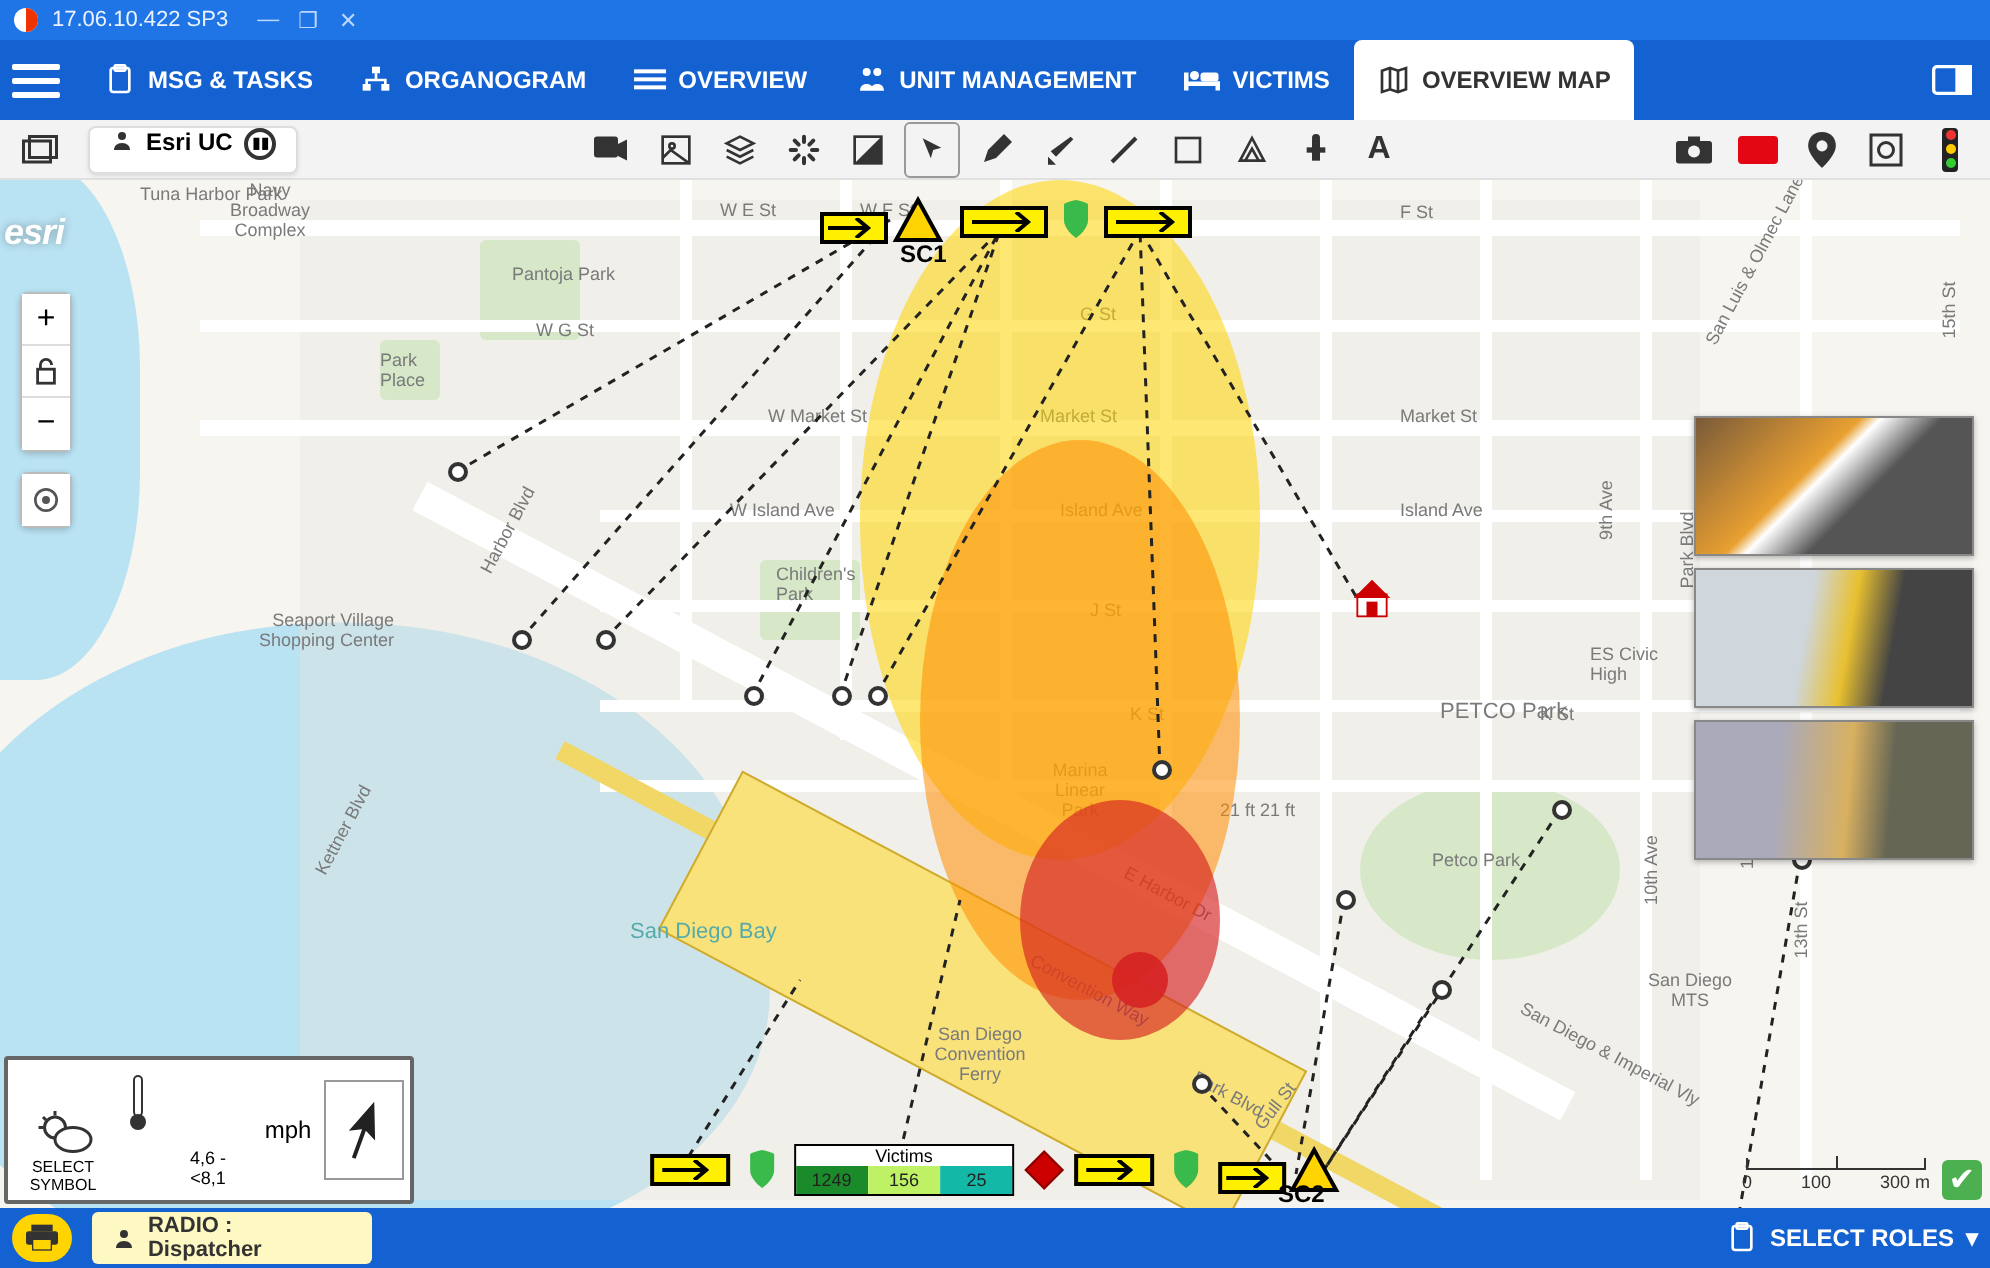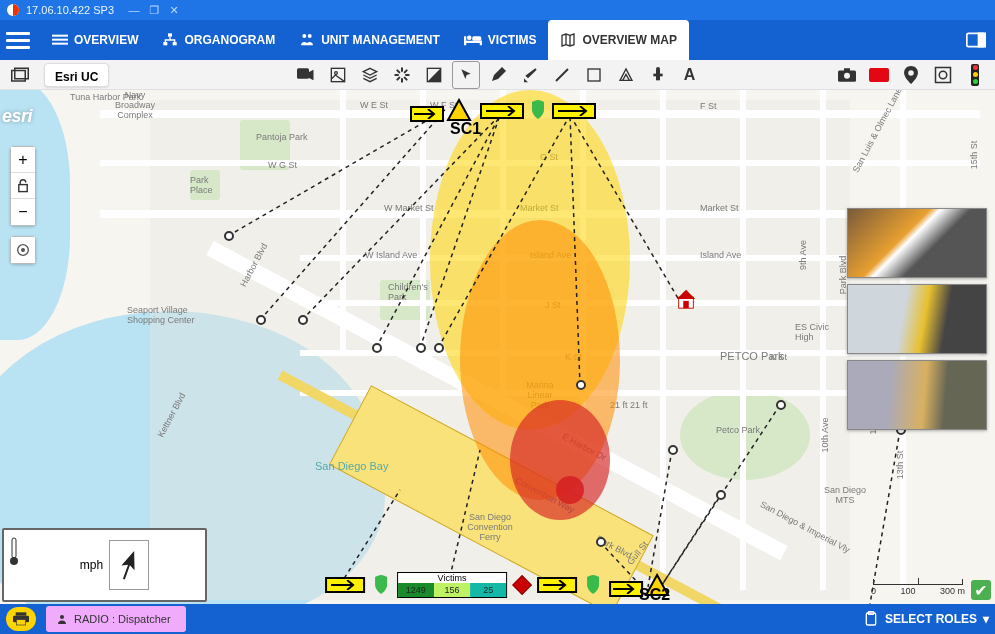--- a/index.html
+++ b/index.html
@@ -14,40 +14,40 @@
   .hamburger { width: 24px; height: 24px; display: flex; flex-direction: column; justify-content: center; gap: 4px; cursor: pointer; margin-right: 10px; }
   .hamburger span { display: block; height: 3px; background: #fff; border-radius: 1px; }
   .nav-tab { display: flex; align-items: center; gap: 6px; padding: 0 12px; height: 40px; font-size: 12px; font-weight: 700; cursor: pointer; white-space: nowrap; }
   .nav-tab.active { background: #fff; color: #333; border-radius: 4px 4px 0 0; height: 40px; margin-top: 0px; }
   .nav-tab svg { flex-shrink: 0; }
   .spacer { flex: 1; }
   .nav-right-icon { width: 26px; height: 26px; display: flex; align-items: center; justify-content: center; cursor: pointer; color: #fff; }
   
   .toolbar { height: 30px; background: #f3f3f3; border-bottom: 1px solid #e0e0e0; display: flex; align-items: center; padding: 0 6px; font-size: 12px; }
   .toolbar .tb-icon { width: 28px; height: 28px; display: flex; align-items: center; justify-content: center; cursor: pointer; color: #333; border-radius: 3px; }
-  .user-tab { background: #fff; border: 1px solid #ddd; border-radius: 4px; height: 24px; display: flex; align-items: flex-start; padding: 0 10px; gap: 6px; margin-left: 10px; box-shadow: 0 1px 2px rgba(0,0,0,.1); flex-direction: column; }
+  .user-tab { background: #fff; border: 1px solid #ddd; border-radius: 4px; height: 24px; display: flex; align-items: flex-start; padding: 0 10px; gap: 6px; margin-left: 10px; box-shadow: 0 1px 2px rgba(0,0,0,.1); }
   .pause-circ { width: 16px; height: 16px; border: 2px solid #333; border-radius: 50%; display: flex; align-items: center; justify-content: center; font-size: 8px; }
   .tb-center { position: absolute; left: 50%; transform: translateX(-50%); display: flex; gap: 4px; }
   .tb-right { margin-left: auto; display: flex; gap: 4px; align-items: center; }
   .coord-text { font-size: 10px; color: #333; margin-left: 6px; }
   .red-badge { width: 20px; height: 14px; background: #e30613; border-radius: 2px; }
   .light { width: 8px; height: 22px; background: #222; border-radius: 2px; display: flex; flex-direction: column; justify-content: space-around; align-items: center; padding: 1px 0; }
   .light span { width: 5px; height: 5px; border-radius: 50%; }
   
   .map-area { position: relative; height: 514px; background: #f7f5f0; overflow: hidden; }
   .map-bg { position: absolute; inset: 0; }
   .esri-logo { position: absolute; left: 2px; top: 16px; font-size: 18px; color: #fff; font-weight: 700; text-shadow: 0 0 4px rgba(0,0,0,.3); font-style: italic; letter-spacing: -0.5px; }
   
   .map-ctrl { position: absolute; left: 10px; background: #fff; border: 1px solid #bbb; width: 26px; display: flex; flex-direction: column; border-radius: 4px; box-shadow: 0 1px 3px rgba(0,0,0,.2); }
   .map-ctrl button { width: 24px; height: 26px; background: #fff; border: none; border-bottom: 1px solid #ddd; font-size: 16px; cursor: pointer; display: flex; align-items: center; justify-content: center; }
   .map-ctrl button:last-child { border-bottom: none; }
   
   .plume { position: absolute; }
   .sc-group { position: absolute; display: flex; align-items: flex-end; gap: 2px; }
-  .sc-label { font-size: 16px; font-weight: 700; }
+  .sc-label { font-size: 12px; font-weight: 700; }
   .diamond { width: 14px; height: 14px; background: #c00; transform: rotate(45deg); border: 1px solid #800; }
   .node-dot { position: absolute; width: 10px; height: 10px; border: 2px solid #333; border-radius: 50%; background: #fff; }
   
   .thumb { position: absolute; right: 8px; width: 140px; height: 70px; border: 1px solid #888; box-shadow: 0 1px 3px rgba(0,0,0,.3); background-size: cover; }
   
   .bottom-panel { position: absolute; left: 2px; bottom: 2px; width: 205px; height: 74px; background: #fff; border: 2px solid #666; border-radius: 2px; display: flex; }
   .bp-col1 { width: 55px; display: flex; flex-direction: column; align-items: center; font-size: 8px; justify-content: flex-end; padding-bottom: 3px; }
   .bp-col2 { width: 50px; display: flex; flex-direction: column; align-items: center; justify-content: flex-end; padding-bottom: 6px; font-size: 9px; }
   .bp-col3 { flex: 1; display: flex; align-items: center; justify-content: center; font-size: 12px; }
   .bp-arrow { position: relative; width: 40px; height: 50px; border: 1px solid #999; display: flex; align-items: center; justify-content: center; }
@@ -59,21 +59,21 @@
   .small-flag { width: 40px; height: 16px; background: #fff000; border: 2px solid #000; position: relative; }
   .small-flag::before { content: ''; position: absolute; left: 2px; top: -6px; font-size: 6px; }
   .scale-bar { position: absolute; right: 30px; bottom: 8px; font-size: 9px; color: #333; display: flex; flex-direction: column; align-items: center; }
   .scale-line { width: 90px; height: 6px; border: 1px solid #333; border-top: none; display: flex; }
   .scale-line span { flex: 1; border-right: 1px solid #333; height: 6px; margin-top: -1px; }
   .scale-text { display: flex; justify-content: space-between; width: 94px; margin-top: 1px; }
   .check { position: absolute; right: 4px; bottom: 4px; width: 20px; height: 20px; background: #4caf50; border-radius: 3px; display: flex; align-items: center; justify-content: center; color: #fff; }
   
   .footer { height: 30px; background: #1461d1; display: flex; align-items: center; padding: 0 6px; gap: 10px; color: #fff; font-size: 12px; }
   .print-btn { width: 30px; height: 24px; background: #ffd400; border-radius: 12px; display: flex; align-items: center; justify-content: center; cursor: pointer; }
-  .radio-box { background: #f0abfc; color: #333; border-radius: 3px; height: 26px; display: flex; align-items: center; padding: 0 10px; gap: 6px; font-weight: 400; width: 140px; }
+  .radio-box { background: #fef9c3; color: #333; border-radius: 3px; height: 26px; display: flex; align-items: center; padding: 0 10px; gap: 6px; font-weight: 700; width: 140px; }
   .roles-btn { margin-left: auto; display: flex; align-items: center; gap: 6px; cursor: pointer; font-weight: 700; }
   
   .road { position: absolute; background: #fff; }
   .st-label { position: absolute; font-size: 9px; color: #7a7a7a; white-space: nowrap; }
   .park { position: absolute; background: #d6e8c8; border-radius: 3px; }
   .water { position: absolute; background: #b9e2f2; }
   .block { position: absolute; background: #e8e6df; }
 </style>
 </head>
 <body>
@@ -90,35 +90,42 @@
 </div>
 
 <div class="nav-bar">
   <div class="hamburger">
       <span></span>
       <span></span>
       <span></span>
     </div>
 
   <div class="nav-tab">
-    <svg width="16" height="16" viewBox="0 0 24 24" fill="#fff">
-        <rect y="4" width="24" height="3"></rect>
-        <rect y="10" width="24" height="3"></rect>
-        <rect y="16" width="24" height="3"></rect>
-      </svg>
-    <span>OVERVIEW</span>
+    <svg width="16" height="16" viewBox="0 0 24 24" fill="none" stroke="#fff" stroke-width="2">
+        <rect x="5" y="3" width="14" height="18" rx="2"></rect>
+        <rect x="8" y="1" width="8" height="4" rx="1"></rect>
+      </svg>
+    <span>MSG &amp; TASKS</span>
   </div>
   <div class="nav-tab">
     <svg width="16" height="16" viewBox="0 0 24 24" fill="#fff">
         <rect x="9" y="2" width="6" height="5"></rect>
         <rect x="2" y="15" width="6" height="5"></rect>
         <rect x="16" y="15" width="6" height="5"></rect>
         <path d="M12 7v5M5 15v-3h14v3" stroke="#fff" stroke-width="2" fill="none"></path>
       </svg>
     <span>ORGANOGRAM</span>
+  </div>
+  <div class="nav-tab">
+    <svg width="16" height="16" viewBox="0 0 24 24" fill="#fff">
+        <rect y="4" width="24" height="3"></rect>
+        <rect y="10" width="24" height="3"></rect>
+        <rect y="16" width="24" height="3"></rect>
+      </svg>
+    <span>OVERVIEW</span>
   </div>
   <div class="nav-tab">
     <svg width="16" height="16" viewBox="0 0 24 24" fill="#fff">
         <circle cx="8" cy="6" r="3"></circle>
         <circle cx="16" cy="6" r="3"></circle>
         <path d="M3 20c0-3 2-5 5-5s5 2 5 5M11 20c0-3 2-5 5-5s5 2 5 5"></path>
       </svg>
     <span>UNIT MANAGEMENT</span>
   </div>
   <div class="nav-tab">
@@ -318,21 +325,21 @@
     <div class="st-label" style="left:384px;top:113px">W Market St</div>
     <div class="st-label" style="left:520px;top:113px">Market St</div>
     <div class="st-label" style="left:700px;top:113px">Market St</div>
     <div class="st-label" style="left:365px;top:160px">W Island Ave</div>
     <div class="st-label" style="left:530px;top:160px">Island Ave</div>
     <div class="st-label" style="left:700px;top:160px">Island Ave</div>
     <div class="st-label" style="left:388px;top:192px;width:50px;white-space:normal">Children's Park</div>
     <div class="st-label" style="left:545px;top:210px">J St</div>
     <div class="st-label" style="left:565px;top:262px">K St</div>
     <div class="st-label" style="left:770px;top:262px">K St</div>
-    <div class="st-label" style="left:127px;top:215px;width:70px;white-space:normal;text-align:left">Seaport Village Shopping Center</div>
+    <div class="st-label" style="left:127px;top:215px;width:70px;white-space:normal;text-align:right">Seaport Village Shopping Center</div>
     <div class="st-label" style="left:315px;top:370px;font-size:11px;color:#5aa">San Diego Bay</div>
     <div class="st-label" style="left:147px;top:320px;transform:rotate(-62deg)">Kettner Blvd</div>
     <div class="st-label" style="left:230px;top:170px;transform:rotate(-62deg)">Harbor Blvd</div>
     <div class="st-label" style="left:460px;top:422px;width:60px;white-space:normal;text-align:center">San Diego Convention Ferry</div>
     <div class="st-label" style="left:422px;top:482px">Marina Park</div>
     <div class="st-label" style="left:560px;top:352px;transform:rotate(28deg)">E Harbor Dr</div>
     <div class="st-label" style="left:512px;top:400px;transform:rotate(28deg)">Convention Way</div>
     <div class="st-label" style="left:720px;top:260px;font-size:11px">PETCO Park</div>
     <div class="st-label" style="left:716px;top:335px">Petco Park</div>
     <div class="st-label" style="left:610px;top:310px">21 ft 21 ft</div>
@@ -444,25 +451,42 @@
       <svg style="position:absolute;left:4px;top:1px" width="36" height="10">
         <path d="M0 5 L28 5 M22 0 L28 5 L22 10" stroke="#000" stroke-width="2" fill="none"></path>
       </svg>
     </div>
 
   <div class="thumb" style="top:118px;background:linear-gradient(135deg,#7a5a3a,#e8a030 40%,#fff 45%,#555 60%)"></div>
   <div class="thumb" style="top:194px;background:linear-gradient(100deg,#cfd6dc 40%,#e8c030 55%,#444 70%)"></div>
   <div class="thumb" style="top:270px;background:linear-gradient(95deg,#aab 30%,#d8b060 55%,#665 70%)"></div>
 
   <div class="bottom-panel">
+    <div class="bp-col1">
+      <svg width="30" height="26" viewBox="0 0 40 30">
+          <circle cx="14" cy="12" r="7" fill="none" stroke="#333" stroke-width="2"></circle>
+          <g stroke="#333" stroke-width="2">
+            <line x1="14" y1="1" x2="14" y2="4"></line>
+            <line x1="3" y1="12" x2="6" y2="12"></line>
+            <line x1="6" y1="5" x2="8" y2="7"></line>
+          </g>
+          <ellipse cx="26" cy="20" rx="12" ry="8" fill="#fff" stroke="#333" stroke-width="2"></ellipse>
+        </svg>
+      <div><span>SELECT</span></div>
+      <div><span>SYMBOL</span></div>
+    </div>
     <div style="width:20px;display:flex;align-items:flex-start;justify-content:center;padding-top:6px">
       <svg width="12" height="30" viewBox="0 0 12 30">
           <rect x="4" y="2" width="4" height="20" rx="2" fill="none" stroke="#333"></rect>
           <circle cx="6" cy="25" r="4" fill="#333"></circle>
         </svg>
+    </div>
+    <div class="bp-col2">
+      <div>4,6 -</div>
+      <div>&lt;8,1</div>
     </div>
     <div class="bp-col3">
       <span>mph</span>
       <div class="bp-arrow" style="margin-left:6px">
         <svg width="26" height="34" viewBox="0 0 26 34">
             <path d="M13 2 L20 20 L14 17 L14 32 L12 32 L12 17 L6 20 Z" fill="#222" transform="rotate(20 13 17)"></path>
           </svg>
       </div>
     </div>
   </div>

